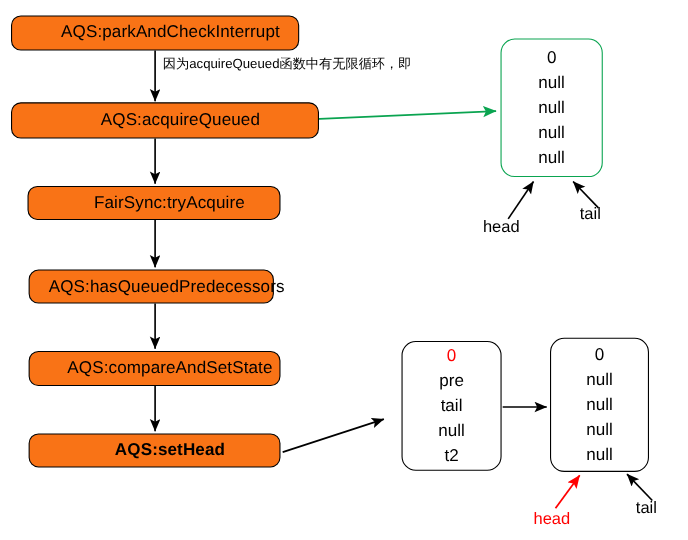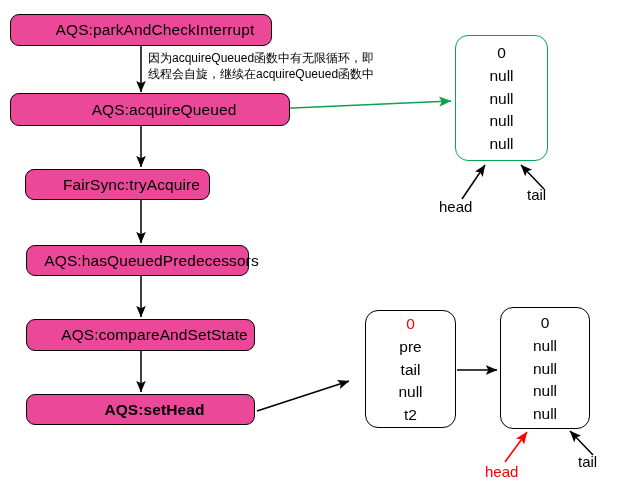--- a/index.html
+++ b/index.html
@@ -13,21 +13,21 @@
     height: 491px;
     background: #ffffff;
     font-family: "Liberation Sans", sans-serif;
     overflow: hidden;
   }
   .flow-box {
     position: absolute;
     box-sizing: border-box;
     border: 1.4px solid #000000;
     border-radius: 9px;
-    background: #ec4899;
+    background: #f97316;
     display: flex;
     align-items: center;
     justify-content: center;
     color: #000000;
     font-size: 15.5px;
     letter-spacing: 0.1px;
     white-space: nowrap;
     padding-left: 28px;
   }
   .node-box {
@@ -143,39 +143,38 @@
   </svg>
 
   <div class="flow-box" style="left:10px; top:14px; width:262px; height:32px;">
     <span>AQS:parkAndCheckInterrupt</span>
   </div>
 
   <div class="flow-box" style="left:10px; top:93px; width:280px; height:33px;">
     <span>AQS:acquireQueued</span>
   </div>
 
-  <div class="flow-box" style="left:25px; top:169px; width:185px; height:31px;">
+  <div class="flow-box" style="left:25px; top:169px; width:230px; height:31px;">
     <span>FairSync:tryAcquire</span>
   </div>
 
   <div class="flow-box" style="left:26px; top:245px; width:223px; height:31px;">
     <span>AQS:hasQueuedPredecessors</span>
   </div>
 
   <div class="flow-box" style="left:26px; top:319px; width:229px; height:32px;">
     <span>AQS:compareAndSetState</span>
   </div>
 
   <div class="flow-box" style="left:26px; top:394px; width:229px; height:31px;font-weight:bold;">
     <span>AQS:setHead</span>
   </div>
 
   <div class="anno" style="left:148px; top:50px;text-align:right;">
     <div>因为acquireQueued函数中有无限循环，即</div>
-    <div>线程会自旋，继续在acquireQueued函数中</div>
   </div>
 
   <div class="node-box green" style="left:455px; top:35px; width:93px; height:126px;">
     <div class="node-field">0</div>
     <div class="node-field">null</div>
     <div class="node-field">null</div>
     <div class="node-field">null</div>
     <div class="node-field">null</div>
   </div>
 

